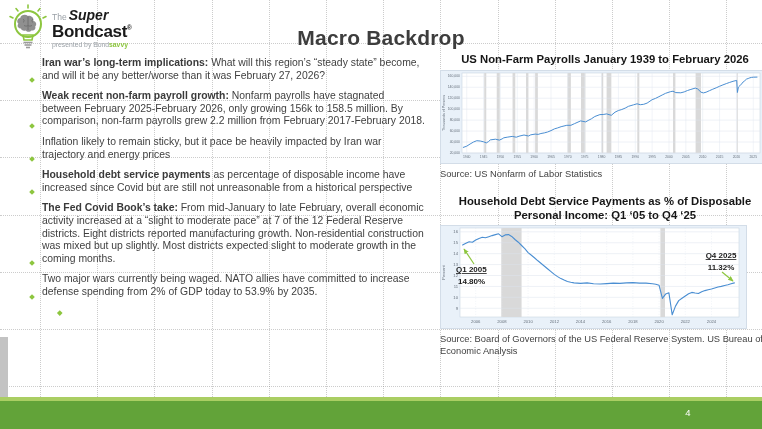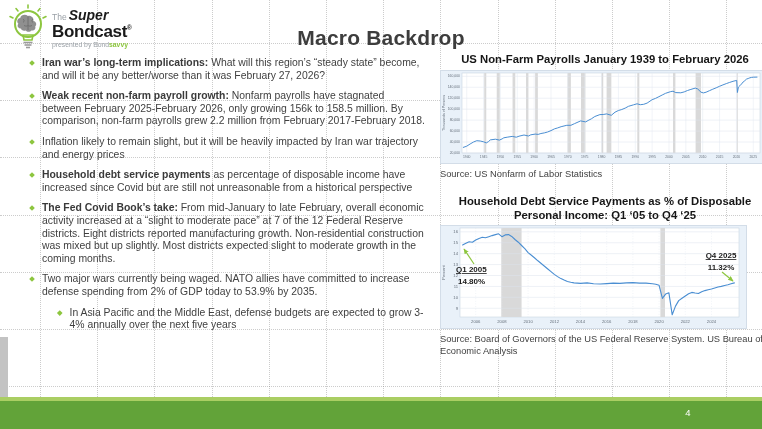--- a/index.html
+++ b/index.html
@@ -27,21 +27,21 @@
     position:absolute;left:0;right:0;top:10px;margin:16px;text-align:center;
     font-size:21px;font-weight:bold;color:#3d3d3d;z-index:1;letter-spacing:.2px;
   }
 
   
   .bullet-list{
     position:absolute;left:28px;top:57px;width:398px;margin:0;padding:0;list-style:none;
     display:flex;flex-direction:column;gap:8px;z-index:1;
     font-size:10.4px;line-height:12.6px;color:#3f3f3f;
   }
-  .b{display:flex;align-items:flex-start;}
+  .b{display:flex;align-items:flex-end;}
   .mk{flex:0 0 auto;width:4px;height:4px;background:#8dc63f;transform:rotate(45deg);margin:4px 8px 0 2px;}
   .b.l2{padding-left:28px;}
   .b.l2 .mk{width:3.5px;height:3.5px;}
   .bt strong{color:#3a3a3a;}
 
   
   .charts{position:absolute;left:440px;top:53px;width:330px;z-index:1;}
   .chart-title{margin:0 0 3px 0;text-align:center;font-size:11.3px;line-height:13.5px;font-weight:bold;color:#161616;}
   .chart-svg{display:block;}
   .chart-source{margin:5px 0 0 0;font-size:9.3px;line-height:11.5px;color:#3f3f3f;width:330px;}
@@ -111,37 +111,36 @@
       <li class="b l1">
         <span class="mk"></span>
         <span class="bt"><strong>Iran war’s long-term implications:</strong> What will this region’s “steady state” become, and will it be any better/worse than it was February 27, 2026?</span>
       </li>
       <li class="b l1">
         <span class="mk"></span>
         <span class="bt"><strong>Weak recent non-farm payroll growth:</strong> Nonfarm payrolls have stagnated between February 2025-February 2026, only growing 156k to 158.5 million. By comparison, non-farm payrolls grew 2.2 million from February 2017-February 2018.</span>
       </li>
       <li class="b l1">
         <span class="mk"></span>
-        <span class="bt">Inflation likely to remain slight, but it will be heavily impacted by Iran war trajectory and energy prices</span>
+        <span class="bt">Inflation likely to remain sticky, but it pace be heavily impacted by Iran war trajectory and energy prices</span>
       </li>
       <li class="b l1">
         <span class="mk"></span>
         <span class="bt"><strong>Household debt service payments</strong> as percentage of disposable income have increased since Covid but are still not unreasonable from a historical perspective</span>
       </li>
       <li class="b l1">
         <span class="mk"></span>
         <span class="bt"><strong>The Fed Covid Book’s take:</strong> From mid-January to late February, overall economic activity increased at a “slight to moderate pace” at 7 of the 12 Federal Reserve districts. Eight districts reported manufacturing growth. Non-residential construction was mixed but up slightly. Most districts expected slight to moderate growth in the coming months.</span>
       </li>
       <li class="b l1">
         <span class="mk"></span>
         <span class="bt">Two major wars currently being waged. NATO allies have committed to increase defense spending from 2% of GDP today to 53.9% by 2035.</span>
       </li>
       <li class="b l2">
         <span class="mk"></span>
-        <span class="bt">In Asia Pacific and the Middle East, defense budgets are expected to grow 3-4% annually over the next five years</span>
       </li>
     </ul>
 
   <section class="charts">
     <div class="chart-block">
       <h2 class="chart-title">US Non-Farm Payrolls January 1939 to February 2026</h2>
       <svg class="chart-svg" id="c1" xmlns="http://www.w3.org/2000/svg" width="326" height="94" viewBox="0 0 326 94">
           <rect x="0.5" y="0.5" width="325" height="93" fill="#e9f1f9" stroke="#d3dde8" stroke-width="1"></rect>
           <rect x="22" y="3" width="298" height="80" fill="#ffffff" stroke="#c9d5e2" stroke-width="0.6"></rect>
           <rect x="44.24886877828098" y="3" width="2.022624434388831" height="80" fill="#d9d9d9"></rect>

